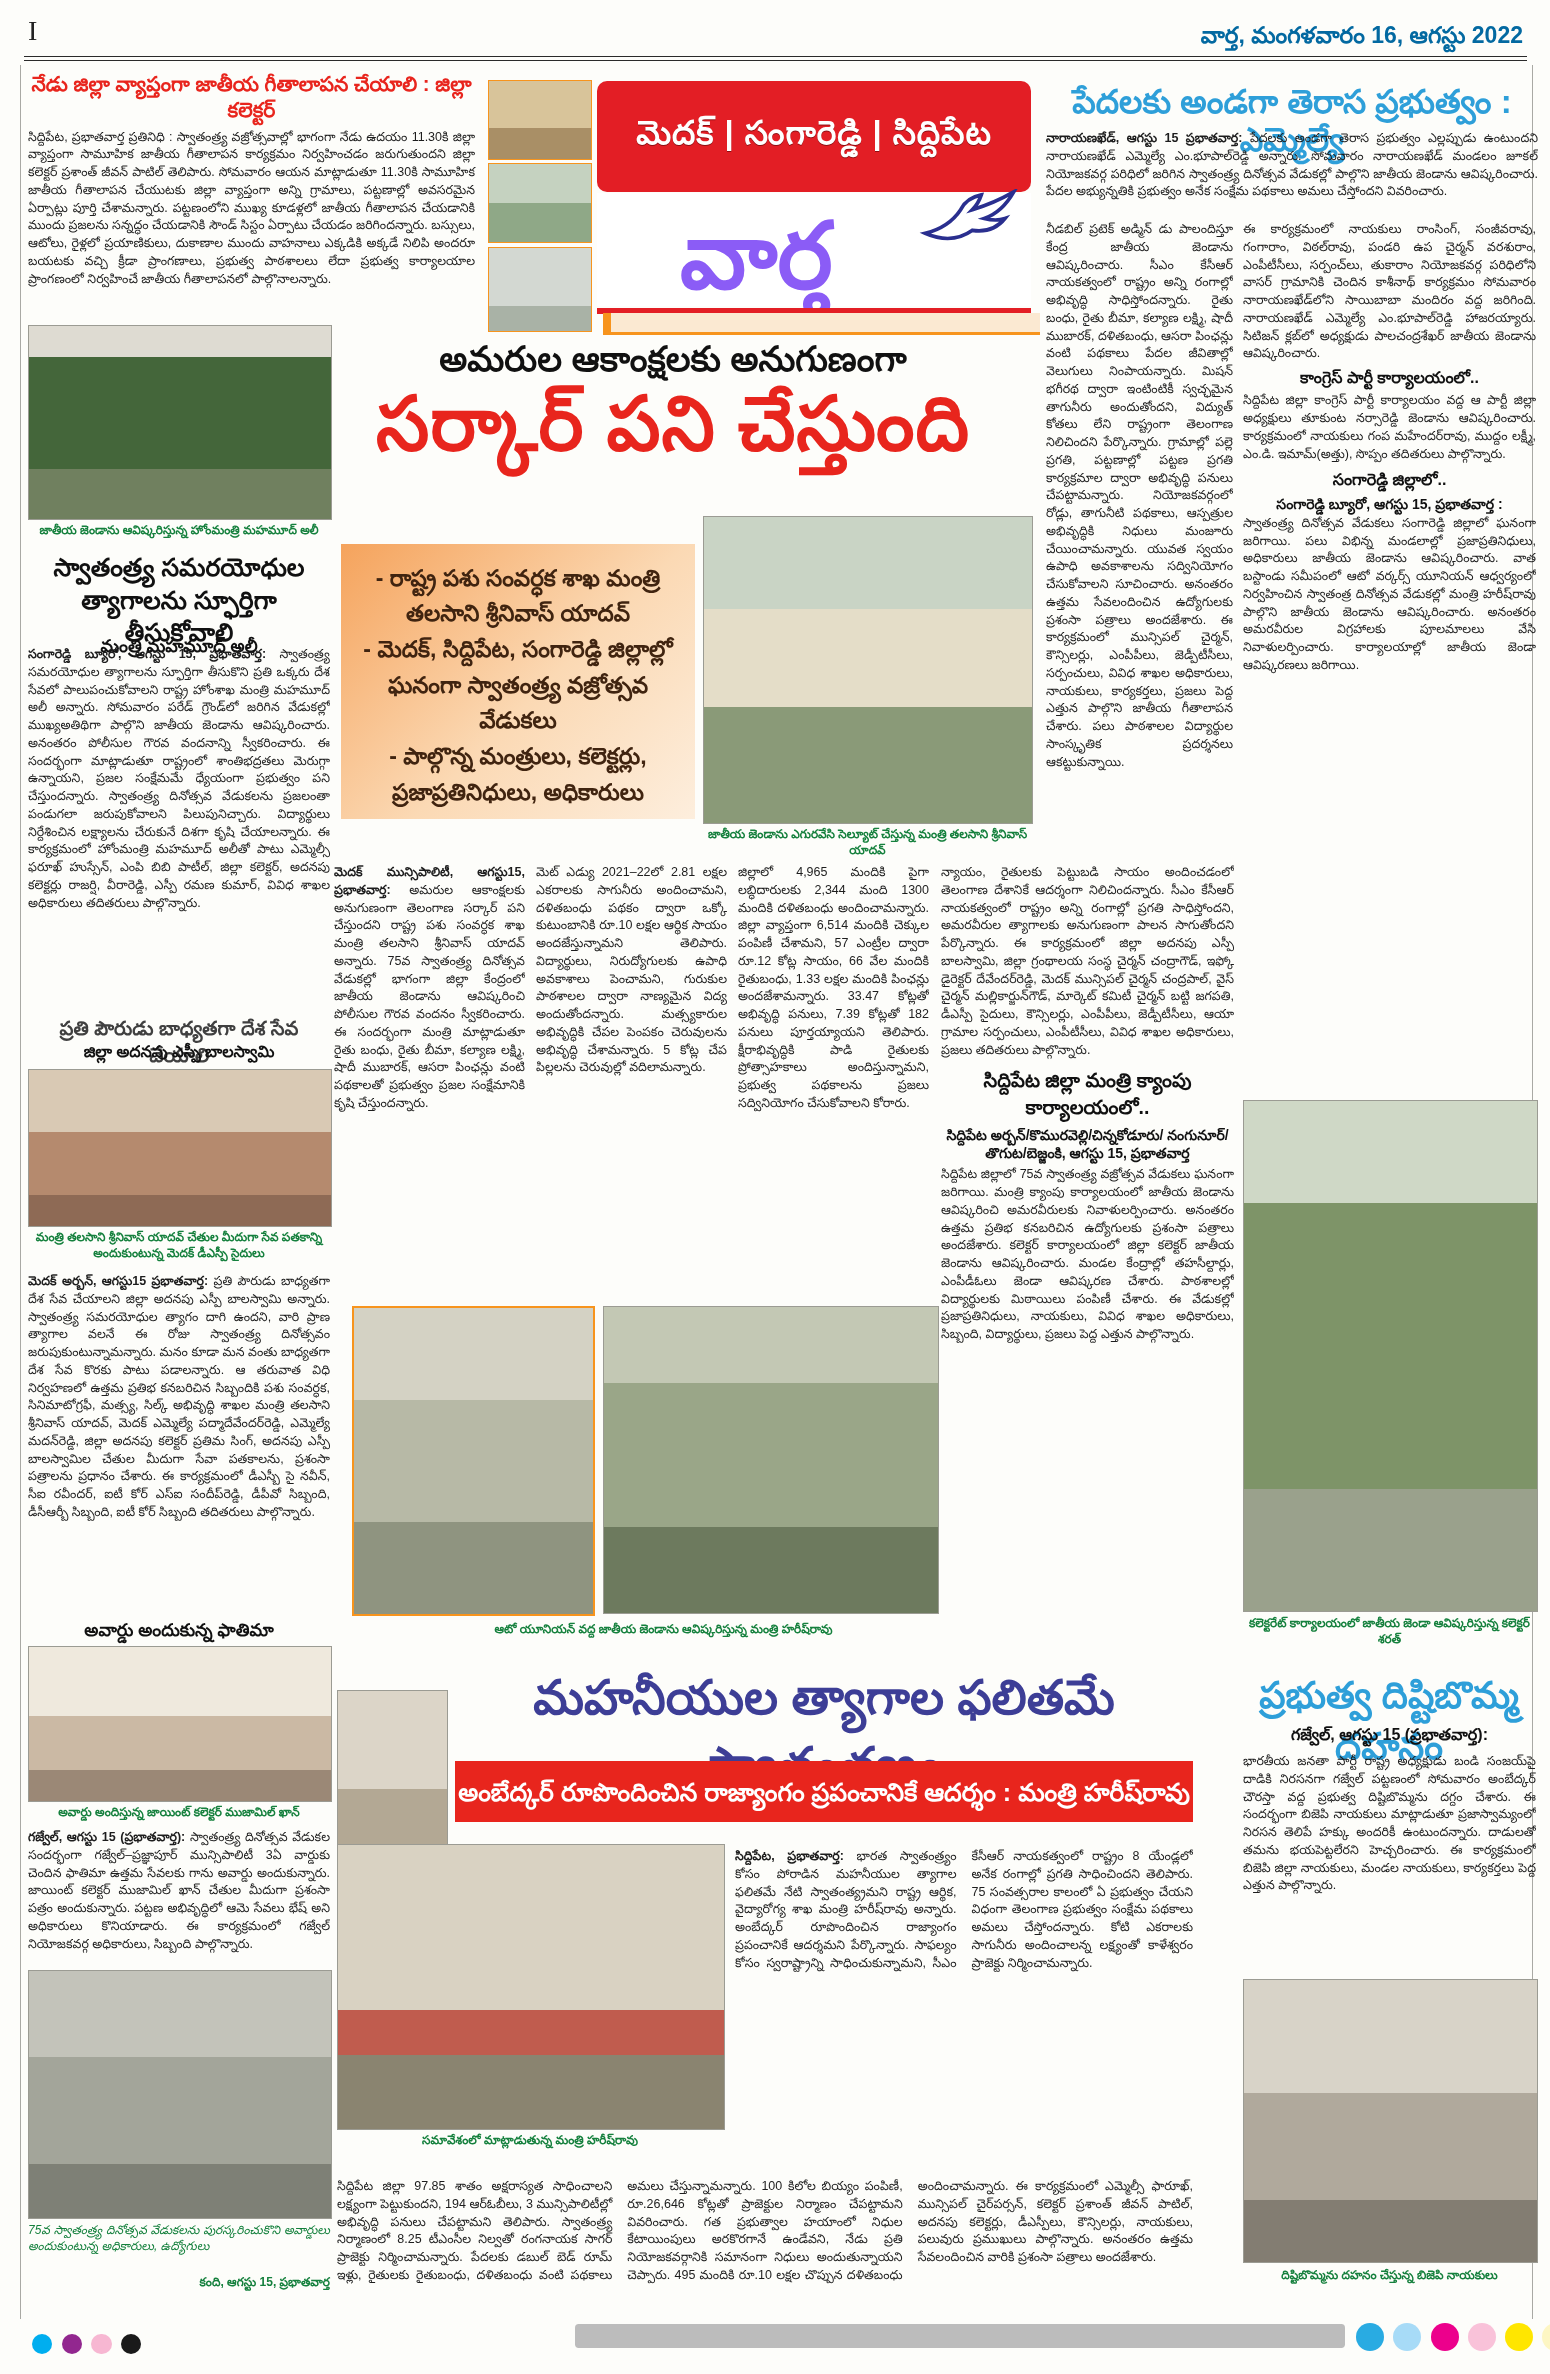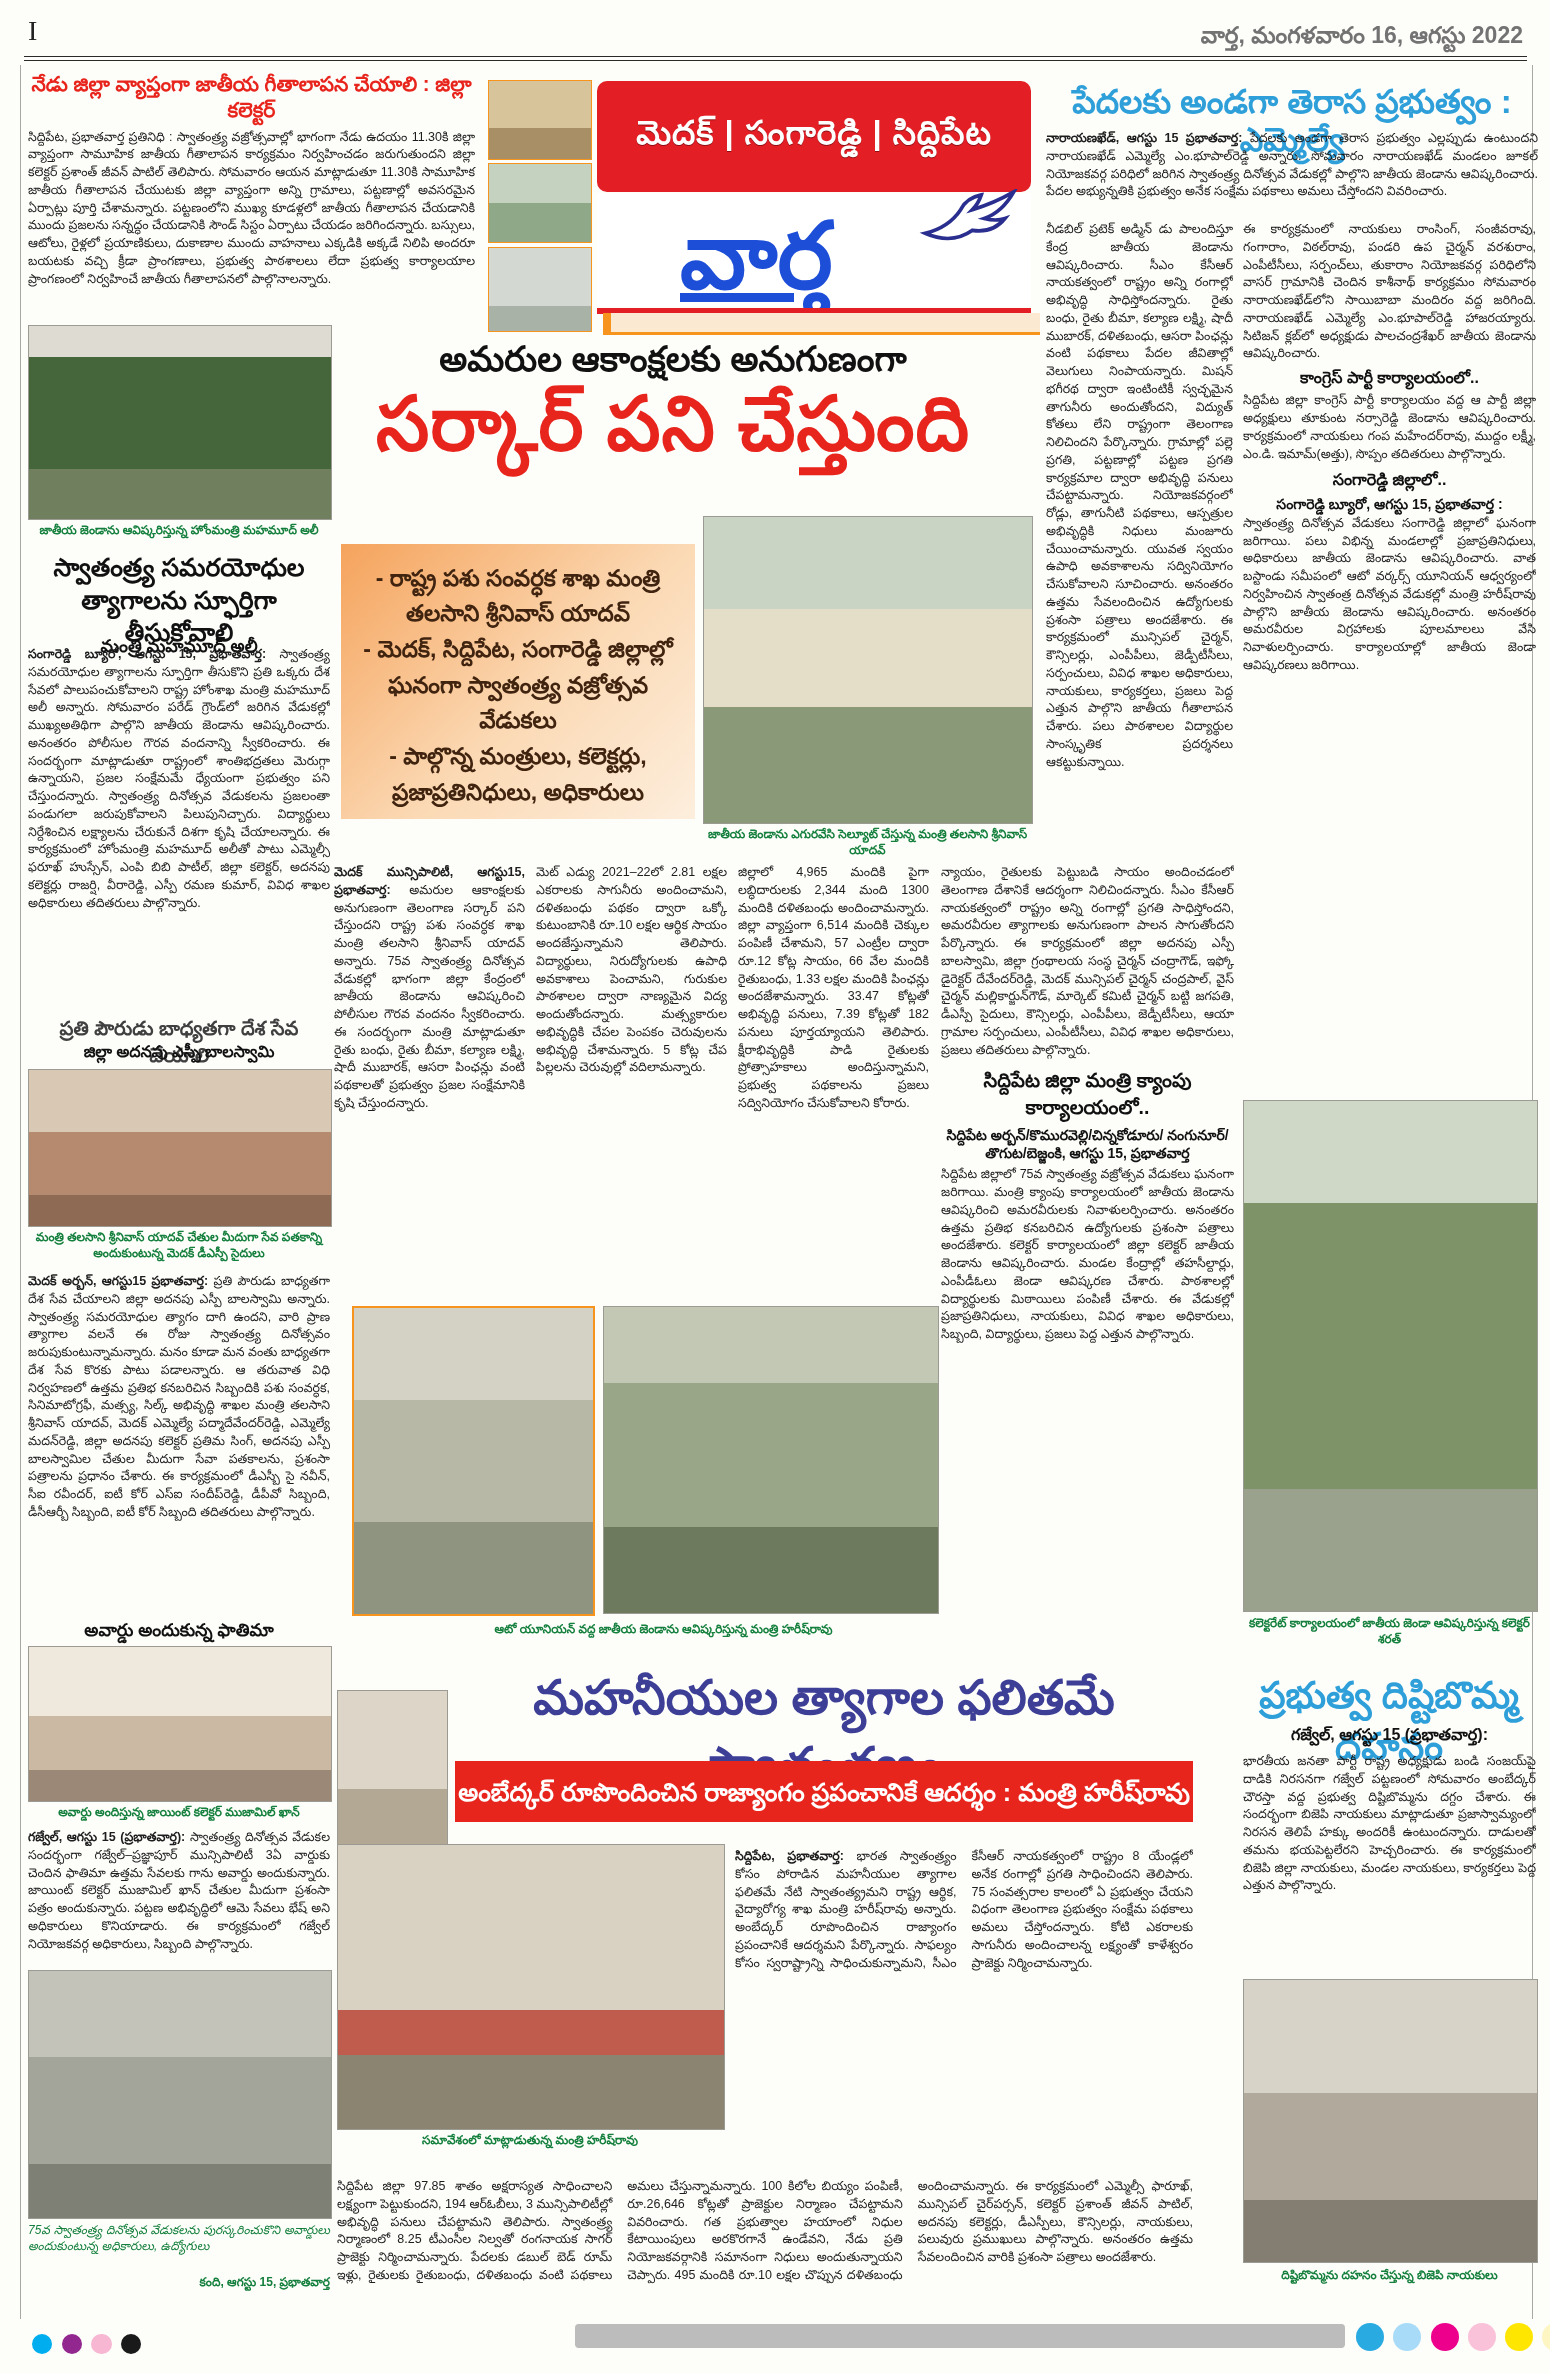--- a/index.html
+++ b/index.html
@@ -1,21 +1,21 @@
 <!DOCTYPE html>
 <html style="font-size:15px"><head>
 <meta charset="utf-8">
 <style>
   html,body{margin:0;padding:0;background:#e8e8e4;font-family:"Liberation Sans",sans-serif;}
   .page{position:relative;width:1551px;height:2375px;margin:0 auto;background:#fdfdfa;overflow:hidden;}
   .abs{position:absolute;}
   .rule-double{border-top:1.9px solid #2a2a2a;border-bottom:0.9px solid #2a2a2a;height:2.8px;}
   .vrule{width:0.9px;background:#a9a9a4;}
   .folio{font-family:"Liberation Serif",serif;font-size:28px;color:#222;}
-  .date{font-size:23px;font-weight:bold;color:#737373;text-align:right;}
+  .date{font-size:23px;font-weight:bold;color:#0369a1;text-align:right;}
   .body-text{font-size:12.5px;line-height:1.42;text-align:justify;color:#1d1d1d;word-break:break-word;}
   .body-text .dl{font-weight:bold;}
   .caption{font-size:12px;line-height:1.35;font-weight:bold;text-align:center;color:#15803d;}
   .photo{background:#c8c8c0;}
   .ph-frame{border:0.9px solid #9b9b93;}
   .ph-orange{border:2.8px solid #f7941d;}
   
   .hl-red-sm{font-size:20.4px;font-weight:bold;color:#e8251d;text-align:center;line-height:1.25;}
   .kicker{font-size:35px;font-weight:bold;color:#111;text-align:center;}
   .hl-main{font-size:76px;font-weight:bold;color:#e8251d;text-align:center;line-height:1.05;letter-spacing:0.9px;}
@@ -24,21 +24,21 @@
   .hl-red-xs{font-size:19.5px;font-weight:bold;color:#404040;text-align:center;}
   .hl-cyan{font-size:33px;font-weight:bold;color:#2e9fd9;text-align:center;line-height:1.15;}
   .hl-cyan-lg{font-size:37px;font-weight:bold;color:#2e9fd9;text-align:center;}
   .hl-indigo{font-size:48px;font-weight:bold;color:#3d3e96;text-align:center;}
   .strap-red{background:#e8251d;color:#fff;font-size:25px;font-weight:bold;text-align:center;line-height:1.2;display:flex;align-items:center;justify-content:center;}
   .subhead{font-size:16px;font-weight:bold;color:#111;text-align:center;}
   .dl-center{font-size:14px;font-weight:bold;color:#111;text-align:center;line-height:1.3;}
   
   .mast-red{background:#e31e25;display:flex;align-items:center;justify-content:center;}
   .mast-districts{color:#fff;font-size:33px;font-weight:bold;letter-spacing:0.9px;text-shadow:0 0.9px 0 #8c0f13;}
-  .mast-logo{font-size:93px;font-weight:bold;color:#1d4ed8;line-height:1;text-decoration:underline;}
+  .mast-logo{font-size:93px;font-weight:bold;color:#8b5cf6;line-height:1;}
   .mast-underline{background:#e31e25;height:5.6px;}
   .mast-cream{background:#fbe9d2;border-left:8.3px solid #f7941d;border-bottom:3.7px solid #f7941d;}
   .thumb{border:1.9px solid #f7941d;}
   
   .bullet-box{background:linear-gradient(135deg,#f5a35c 0%,#fbd9b4 55%,#fdeedd 100%);}
   .bullet-line{font-size:23px;font-weight:bold;color:#402410;text-align:center;line-height:1.55;}
   
   .ph-trees{background:linear-gradient(#dedbd2 0 16%,#44663a 16% 74%,#70805f 74%);}
   .ph-building{background:linear-gradient(#c9d4c5 0 30%,#e4ddc8 30% 62%,#8a9a78 62%);}
   .ph-medal{background:linear-gradient(#d9c9b4 0 40%,#b58a6e 40% 80%,#8e6a55 80%);}

